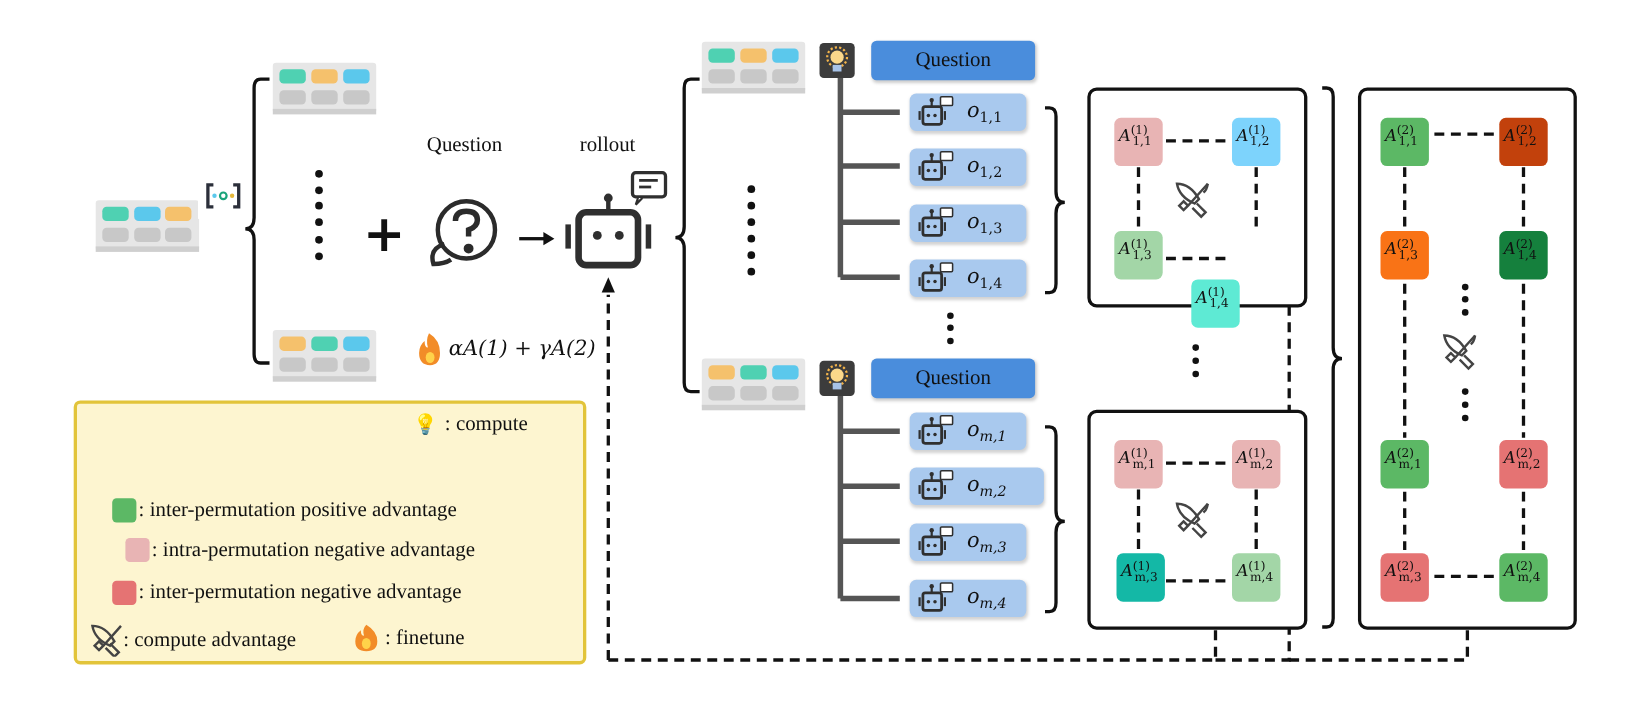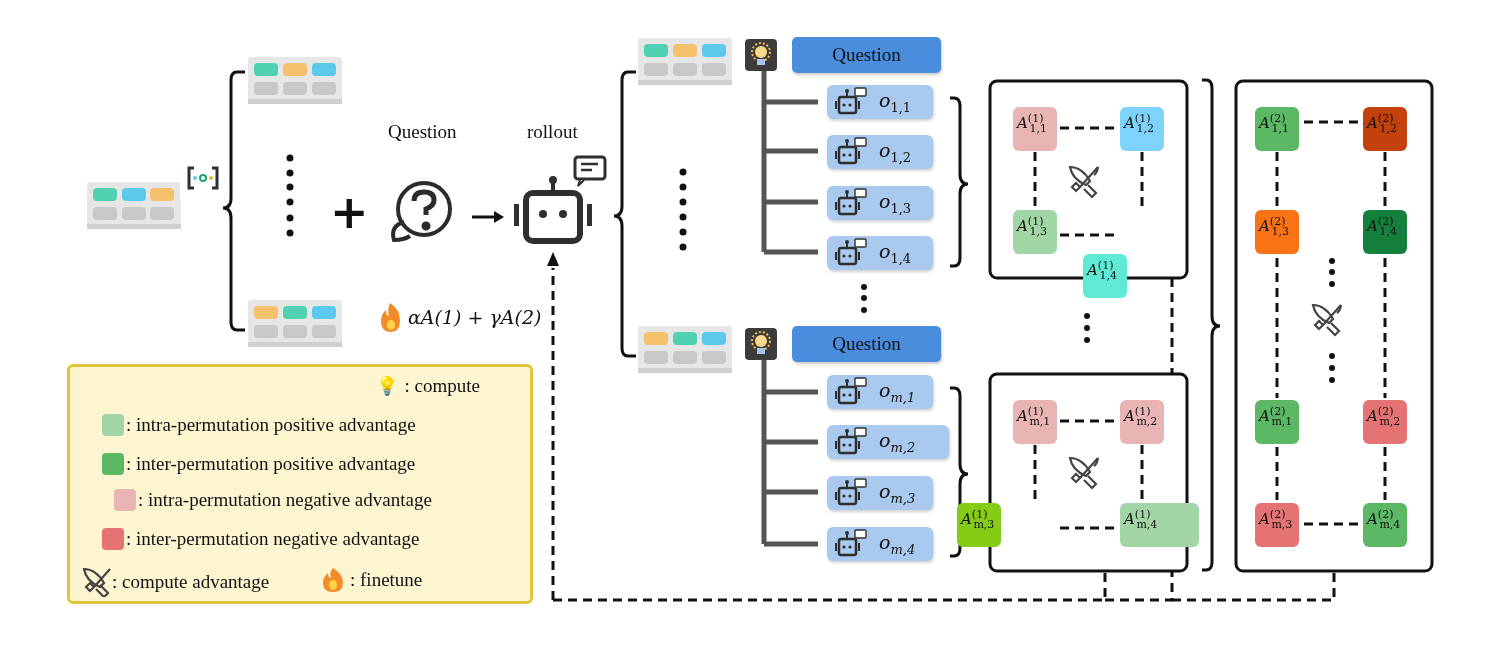--- a/index.html
+++ b/index.html
@@ -372,24 +372,24 @@
     </div>
     <div class="adv" style="left: 1083px; top: 210px; background: #5eead4; margin-top: 44px;">
       <span class="adv-label math"><span>A</span><sup>(1)</sup><sub style="margin-left: -14px;">1,4</sub></span>
     </div>
     <div class="adv" style="left: 1013px; top: 400px; background: rgb(232, 180, 180);">
       <span class="adv-label math"><span>A</span><sup>(1)</sup><sub style="margin-left: -14px;">m,1</sub></span>
     </div>
     <div class="adv" style="left: 1120px; top: 400px; background: rgb(232, 180, 180);">
       <span class="adv-label math"><span>A</span><sup>(1)</sup><sub style="margin-left: -14px;">m,2</sub></span>
     </div>
-    <div class="adv" style="left: 957px; top: 503px; background: #84cc16;">
+    <div class="adv" style="left: 1015px; top: 503px; background: #14b8a6;">
       <span class="adv-label math"><span>A</span><sup>(1)</sup><sub style="margin-left: -14px;">m,3</sub></span>
     </div>
-    <div class="adv" style="left: 1120px; top: 503px; background: rgb(163, 214, 167); padding-left: 35px;">
+    <div class="adv" style="left: 1120px; top: 503px; background: rgb(163, 214, 167);">
       <span class="adv-label math"><span>A</span><sup>(1)</sup><sub style="margin-left: -14px;">m,4</sub></span>
     </div>
     <div class="adv" style="left: 1255px; top: 107px; background: rgb(92, 184, 101);">
       <span class="adv-label math"><span>A</span><sup>(2)</sup><sub style="margin-left: -14px;">1,1</sub></span>
     </div>
     <div class="adv" style="left: 1363px; top: 107px; background: #c2410c;">
       <span class="adv-label math"><span>A</span><sup>(2)</sup><sub style="margin-left: -14px;">1,2</sub></span>
     </div>
     <div class="adv" style="left: 1255px; top: 210px; background: #f97316;">
       <span class="adv-label math"><span>A</span><sup>(2)</sup><sub style="margin-left: -14px;">1,3</sub></span>
@@ -408,24 +408,20 @@
     </div>
     <div class="adv" style="left: 1363px; top: 503px; background: rgb(92, 184, 101);">
       <span class="adv-label math"><span>A</span><sup>(2)</sup><sub style="margin-left: -14px;">m,4</sub></span>
     </div>
   </div>
 
 <div class="legend">
   <div class="leg-row" style="left:306px;top:8px;">
     <span style="font-size:18px;color:#f0a93a;margin-right:6px;">💡</span>
     <span>: compute</span>
-  </div>
-  <div class="leg-row" style="left:32px;top:47px;">
-    <span class="swatch" style="width:22px;height:22px;background:#a3d6a7;"></span>
-    <span>: intra-permutation positive advantage</span>
   </div>
   <div class="leg-row" style="left:32px;top:86px;">
     <span class="swatch" style="width:22px;height:22px;background:#5cb865;"></span>
     <span>: inter-permutation positive advantage</span>
   </div>
   <div class="leg-row" style="left:44px;top:122px;">
     <span class="swatch" style="width:22px;height:22px;background:#e8b4b4;"></span>
     <span>: intra-permutation negative advantage</span>
   </div>
   <div class="leg-row" style="left:32px;top:161px;">

